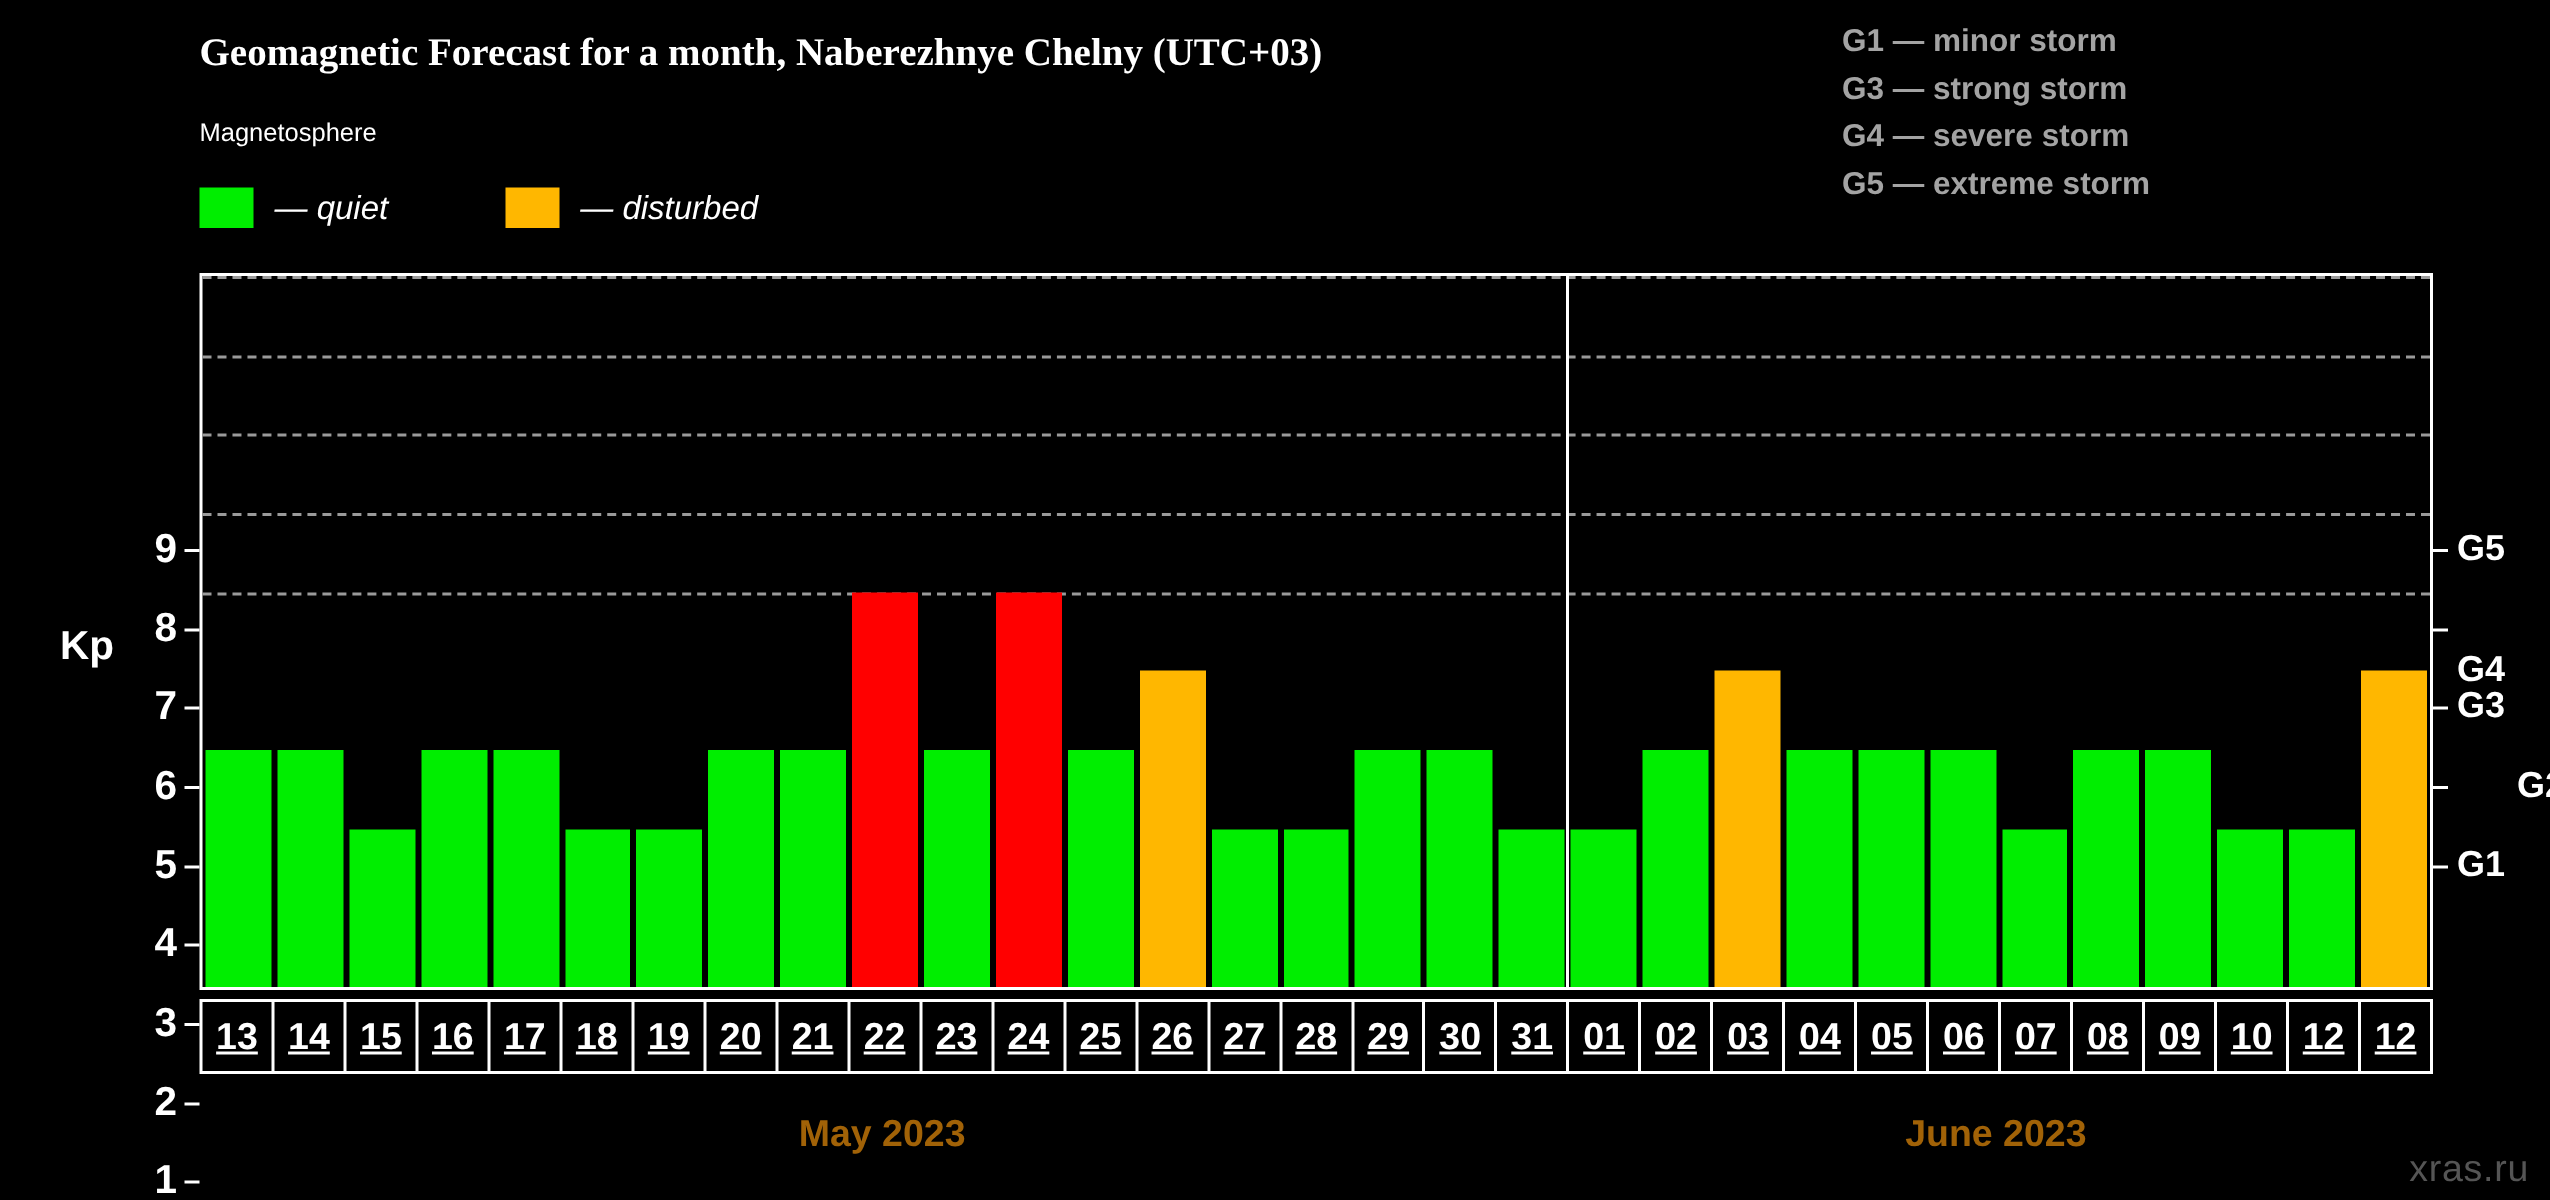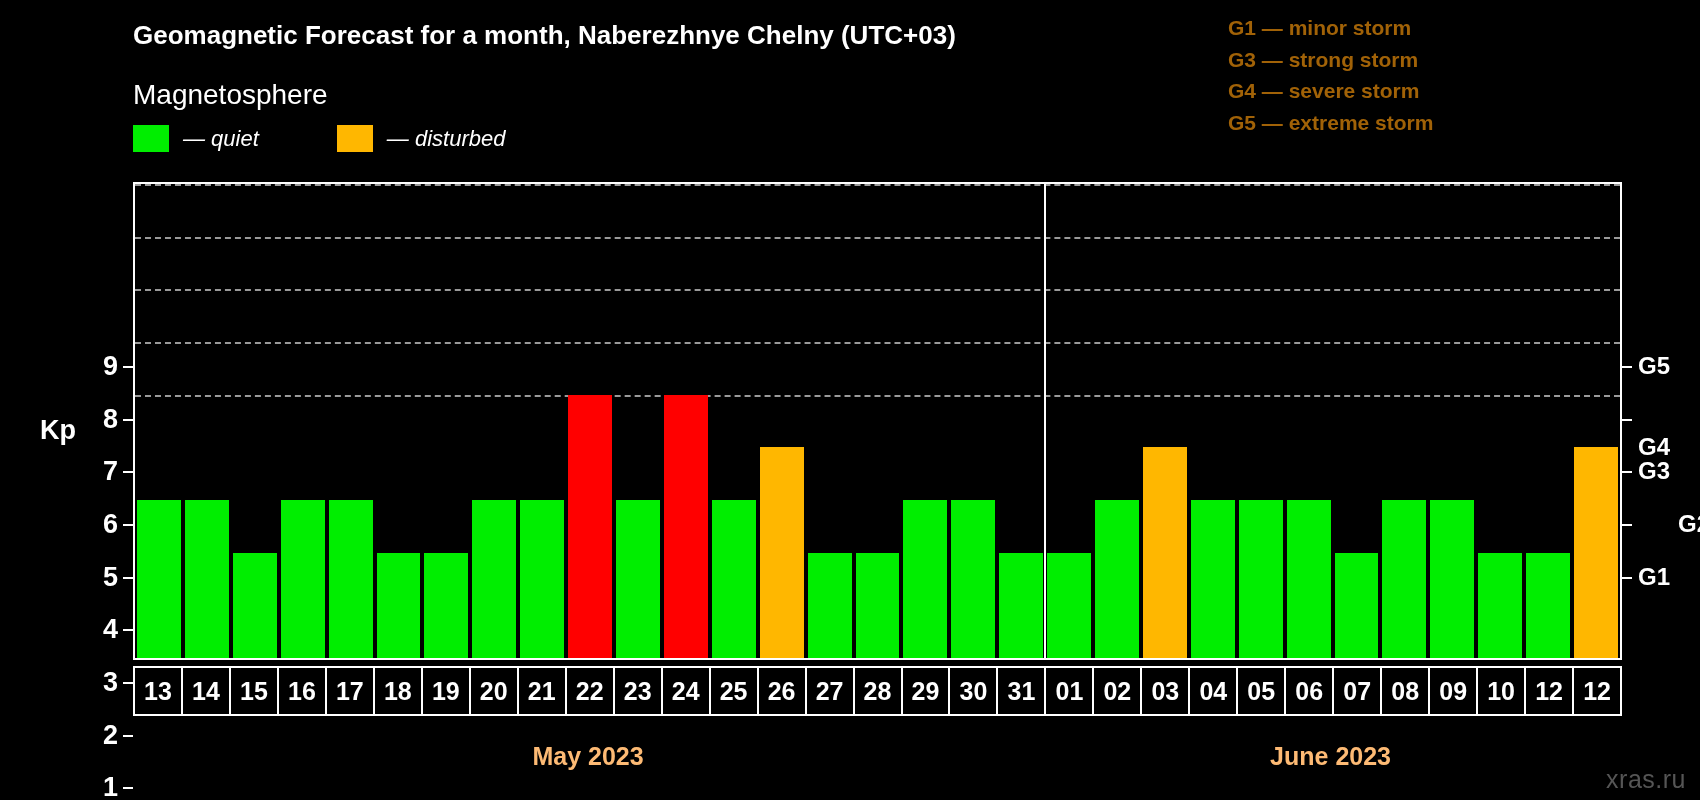--- a/index.html
+++ b/index.html
@@ -3,37 +3,37 @@
 <meta charset="utf-8">
 <style>
   html,body{margin:0;padding:0;background:#000;}
   body{
     width:1700px;height:800px;position:relative;overflow:hidden;
     font-family:"Liberation Sans", sans-serif;color:#fff;
   }
   
   #title{
     position:absolute;left:133px;top:20px;
-    font-size:26px;font-weight:bold;color:#fff;white-space:nowrap;
+    font-size:26px;font-weight:bold;color:#fff;white-space:nowrap;font-family:Liberation Serif, serif;
   }
   #magnetosphere-label{
     position:absolute;left:133px;top:79px;
-    font-size:28px;color:#fff;white-space:nowrap;
+    font-size:17px;color:#fff;white-space:nowrap;
   }
   #legend{
     position:absolute;left:133px;top:125px;
     display:flex;align-items:center;gap:0px;
   }
   .legend-item{display:flex;align-items:center;margin-right:78px;font-style:italic;}
   .legend-swatch{width:36px;height:27px;display:inline-block;}
   .legend-text{font-size:22px;margin-left:14px;white-space:nowrap;color:#fff;}
   
   #gkey{
     position:absolute;left:1228px;top:12px;
-    font-size:21px;font-weight:bold;line-height:31.5px;color:#a16207;
+    font-size:21px;font-weight:bold;line-height:31.5px;color:#a3a3a3;
   }
   #gkey div{white-space:nowrap;}
   
   #plot-frame{
     position:absolute;left:133px;top:182px;width:1489px;height:478px;
     border:2px solid #fff;box-sizing:border-box;background:#000;
   }
   #plot-inner{position:absolute;inset:0;}
   .gridline{
     position:absolute;left:0;right:0;height:0;
@@ -53,31 +53,31 @@
   }
   
   .bar{position:absolute;bottom:0;}
   
   #month-separator{
     position:absolute;top:0;bottom:0;width:2px;background:#fff;
   }
   
   #date-row{
     position:absolute;left:133px;top:666px;width:1489px;height:50px;
-    border:2px solid #fff;box-sizing:border-box;display:flex;
+    border:2px solid #fff;box-sizing:border-box;display:flex;text-decoration:underline;
   }
   .date-cell{
     flex:1 1 0;display:flex;align-items:center;justify-content:center;
     font-size:25px;font-weight:bold;color:#fff;
     border-right:2px solid #fff;box-sizing:border-box;
   }
   .date-cell:last-child{border-right:none;}
   
   .month-caption{
-    position:absolute;top:742px;font-size:25px;font-weight:bold;color:#fdba74;
+    position:absolute;top:742px;font-size:25px;font-weight:bold;color:#a16207;
     transform:translateX(-50%);white-space:nowrap;
   }
   #watermark{
     position:absolute;right:14px;bottom:6px;
     font-size:25px;color:#555;letter-spacing:0.5px;
   }
 </style>
 </head>
 <body>
 

